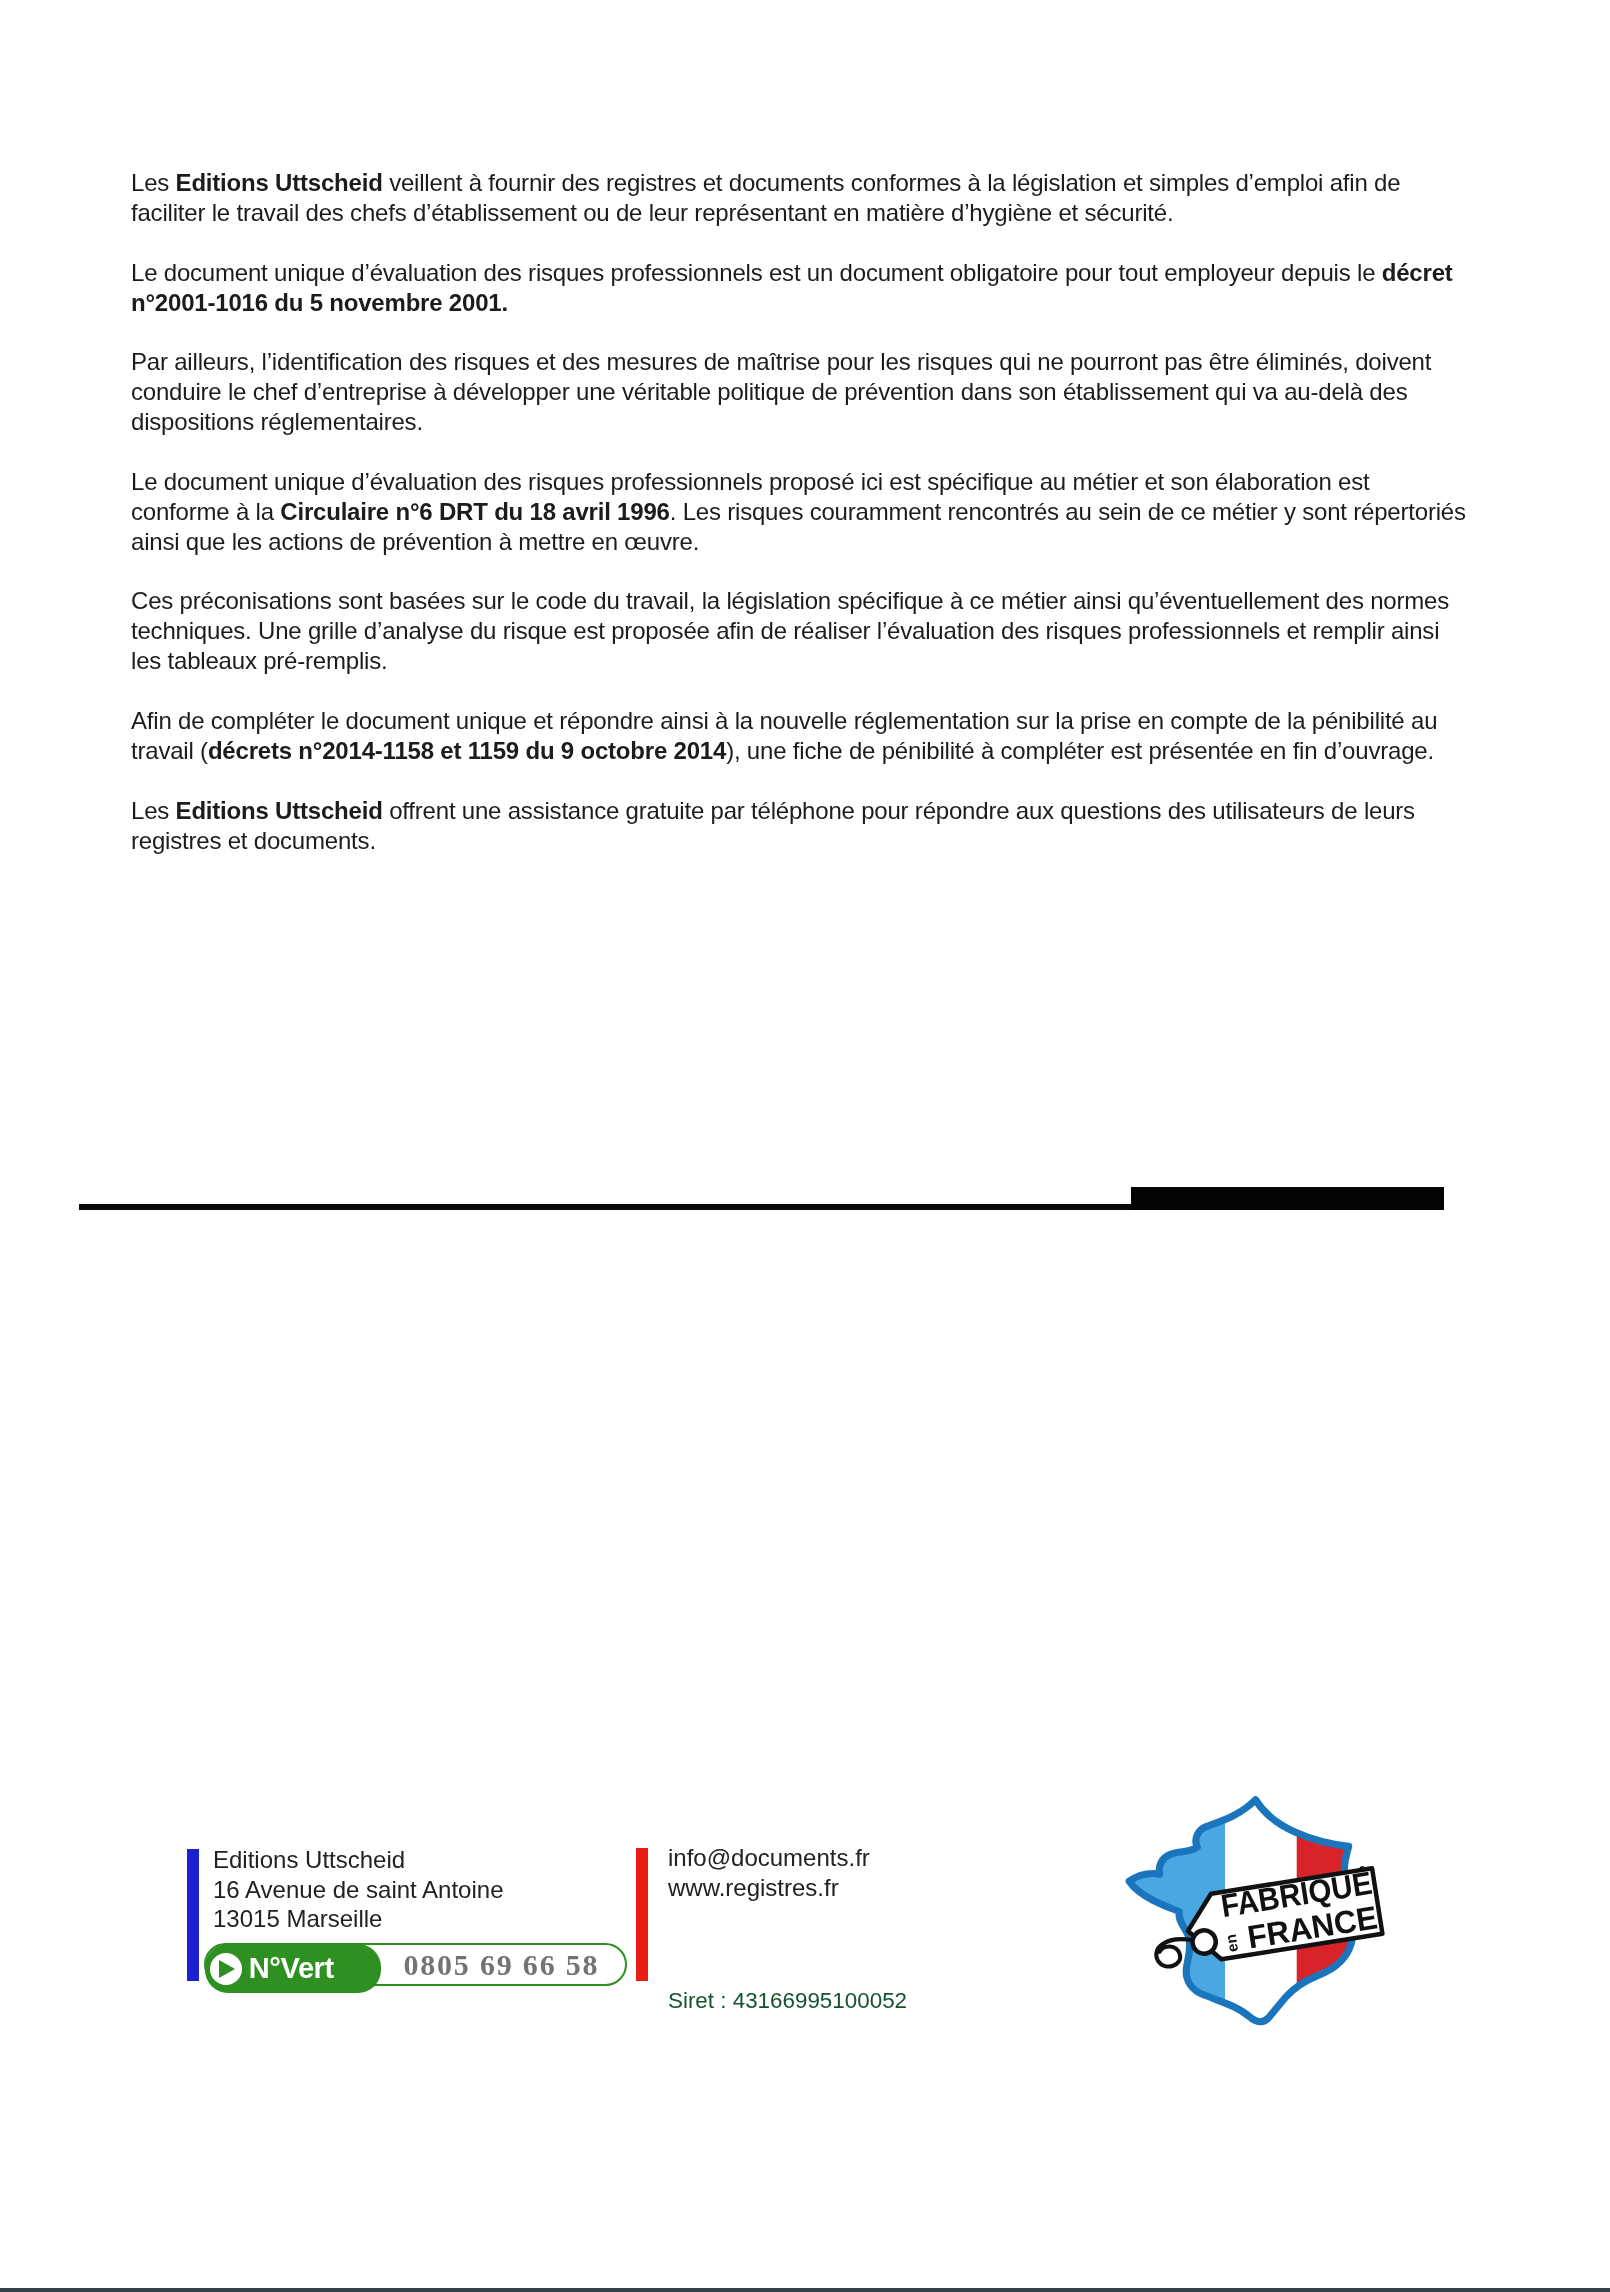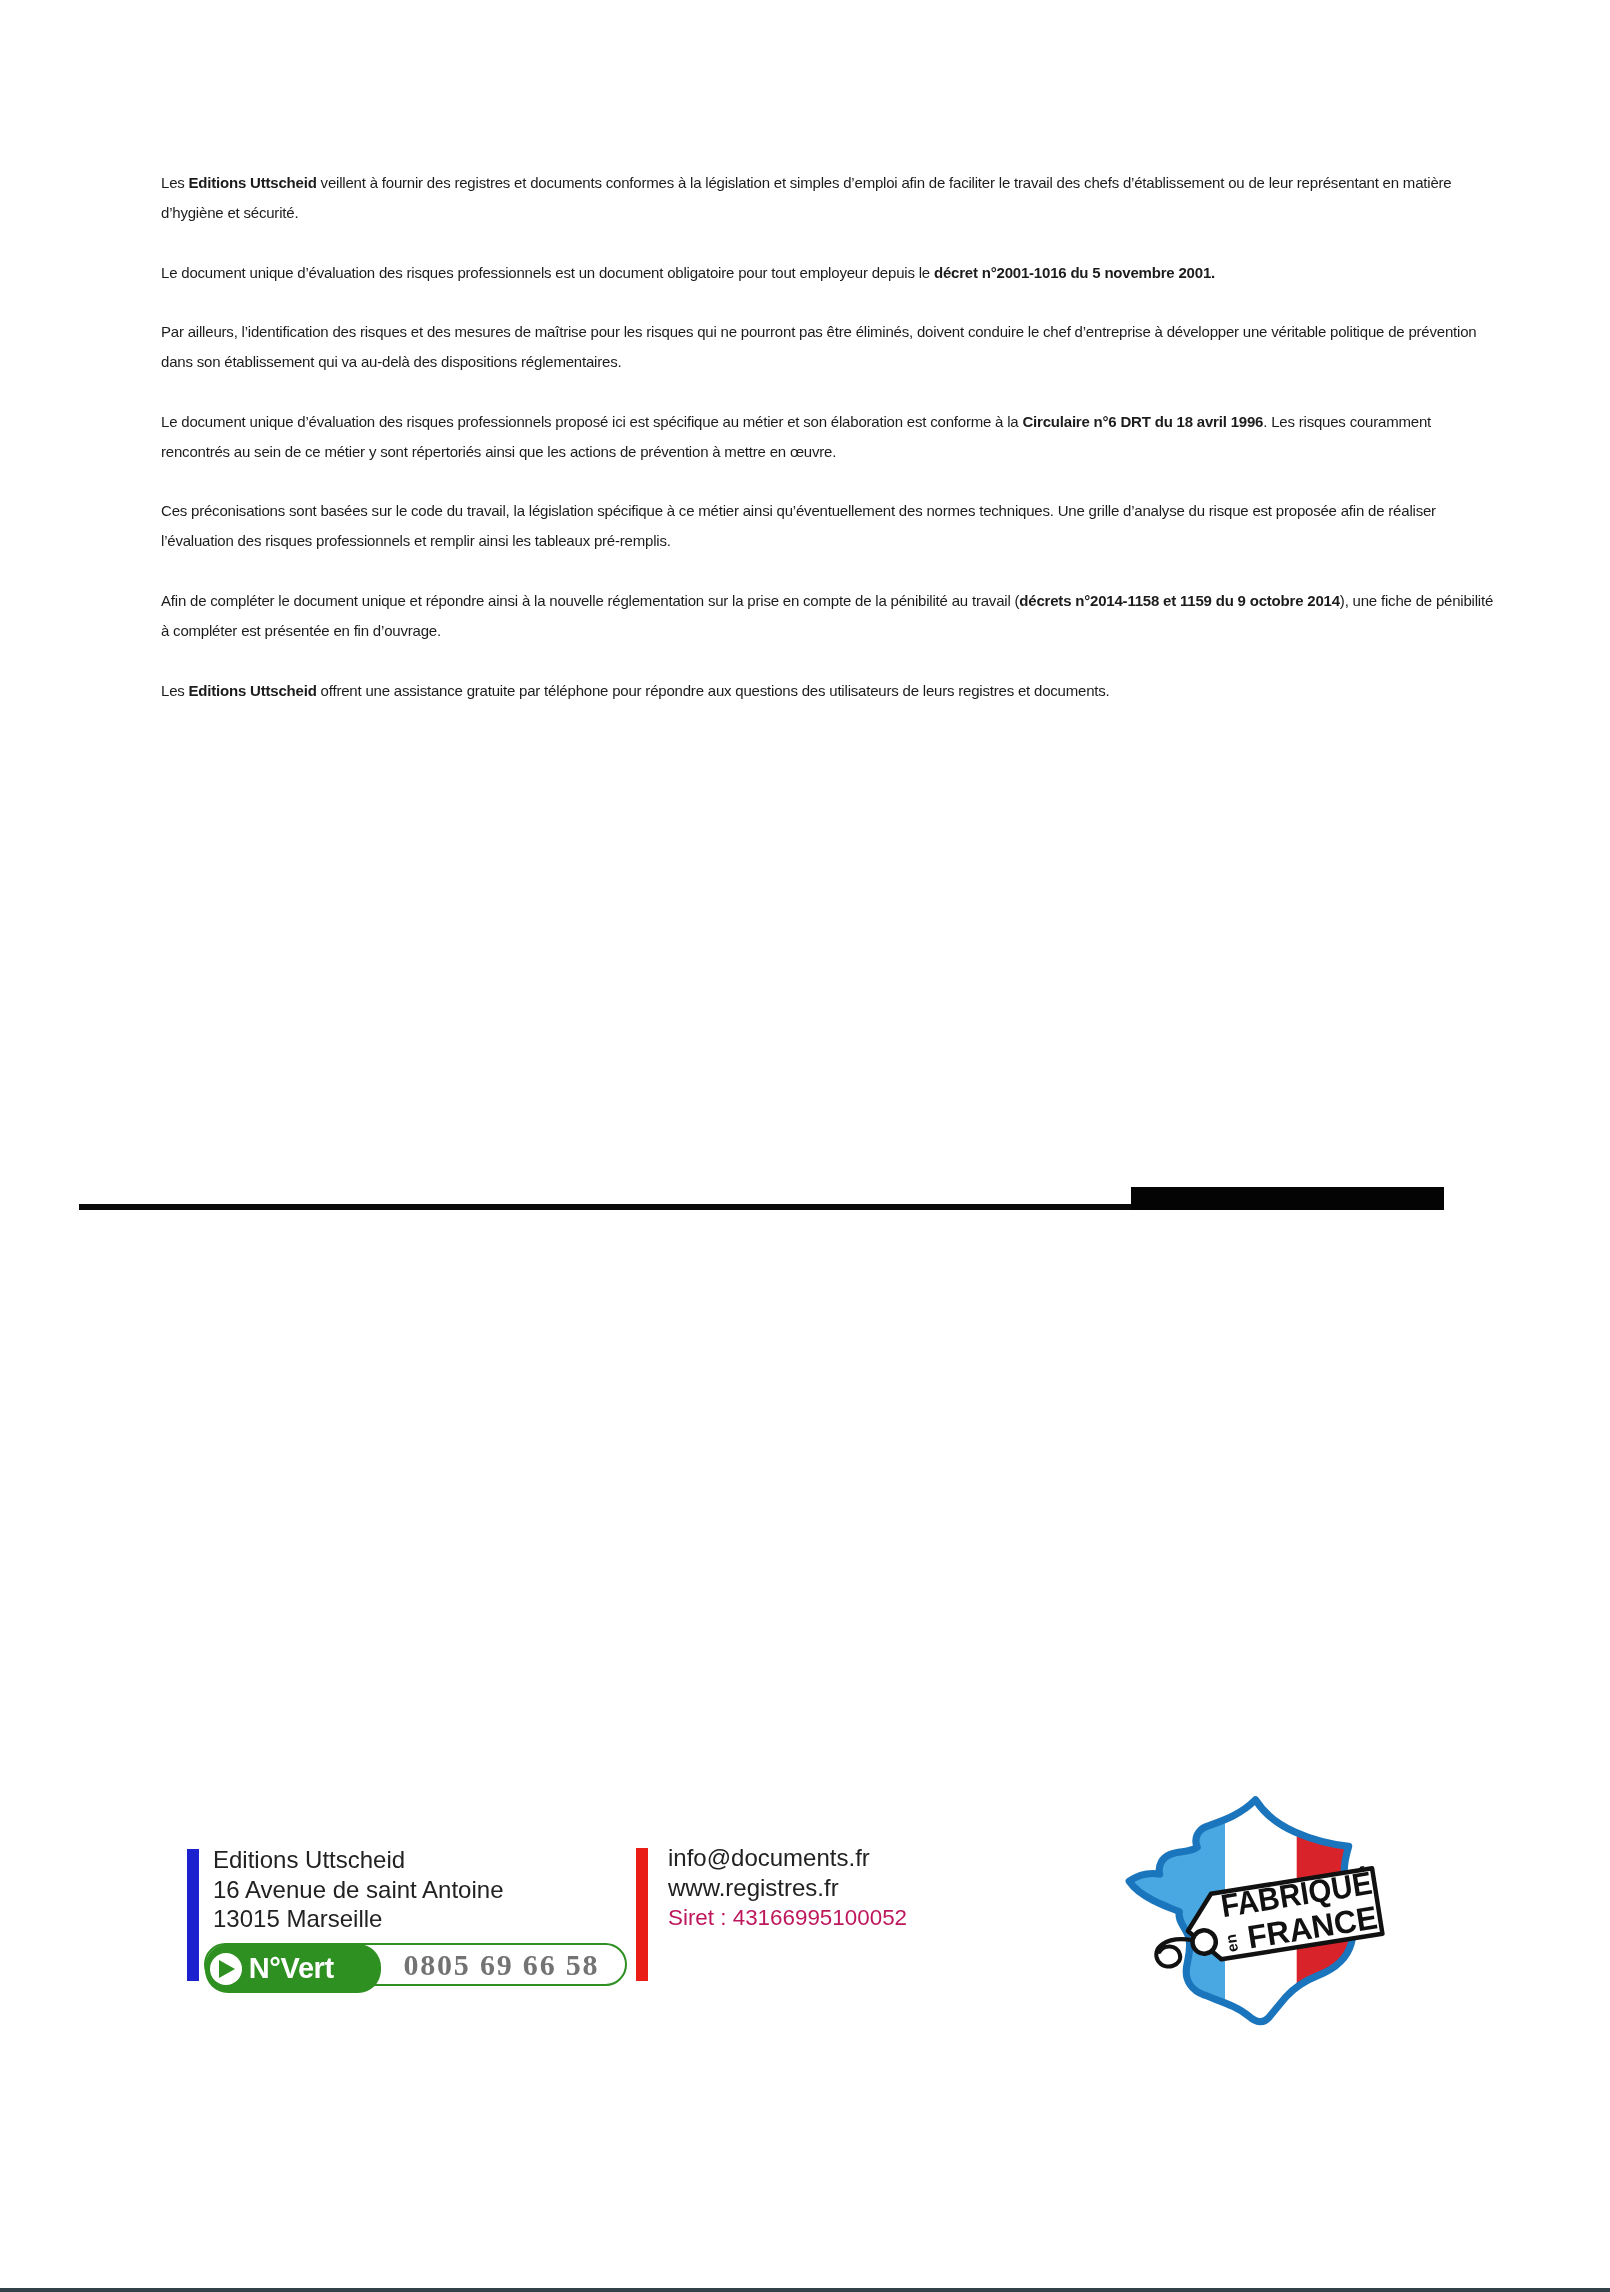--- a/index.html
+++ b/index.html
@@ -9,42 +9,42 @@
     width:1610px; height:2293px;
     background:#ffffff;
     overflow:hidden;
     font-family:"Liberation Sans", sans-serif;
     color:#1c1c1c;
   }
 
   
   .body-text {
     position:absolute;
-    left:161px; top:168px; width:1336px;
-    font-size:15px; line-height:30px;
+    left:131px; top:168px; width:1336px;
+    font-size:24px; line-height:30px;
     letter-spacing:-0.2px;
     color:#1c1c1c;
   }
   .body-text p.para { margin:0 0 29.6px 0; }
   .body-text span.b { font-weight:bold; }
 
   
   .divider { position:absolute; left:79px; top:1187px; width:1365px; height:23px; }
   .divider-line { position:absolute; left:0; bottom:0; width:100%; height:6.3px; background:#0a0a0a; }
   .divider-block { position:absolute; right:0; top:0; width:313px; height:23px; background:#040404; }
 
   
   .bar { position:absolute; width:11.6px; }
   .bar-blue { left:187px; top:1849px; height:132px; background:#1c21d0; }
   .bar-red  { left:636px; top:1848px; height:133px; background:#ea1c16; }
 
   .address { position:absolute; left:213px; top:1845px; font-size:24px; line-height:29.6px; color:#222; }
 
   .contact { position:absolute; left:668px; top:1843px; font-size:24px; line-height:30px; color:#222; }
-  .siret { font-size:22.4px; color:#be185d; }
+  .siret { margin-top:83px; font-size:22.4px; color:#14532d; }
 
   
   .nvert {
     position:absolute; left:204px; top:1943px; width:423px; height:43px;
     background:#ffffff;
     border:2.7px solid #2d9021; border-radius:23px;
   }
   .nvert-left {
     position:absolute; left:-0.9px; top:-0.9px; width:176px; height:49px;
     background:#2d9021; border-radius:23px;

